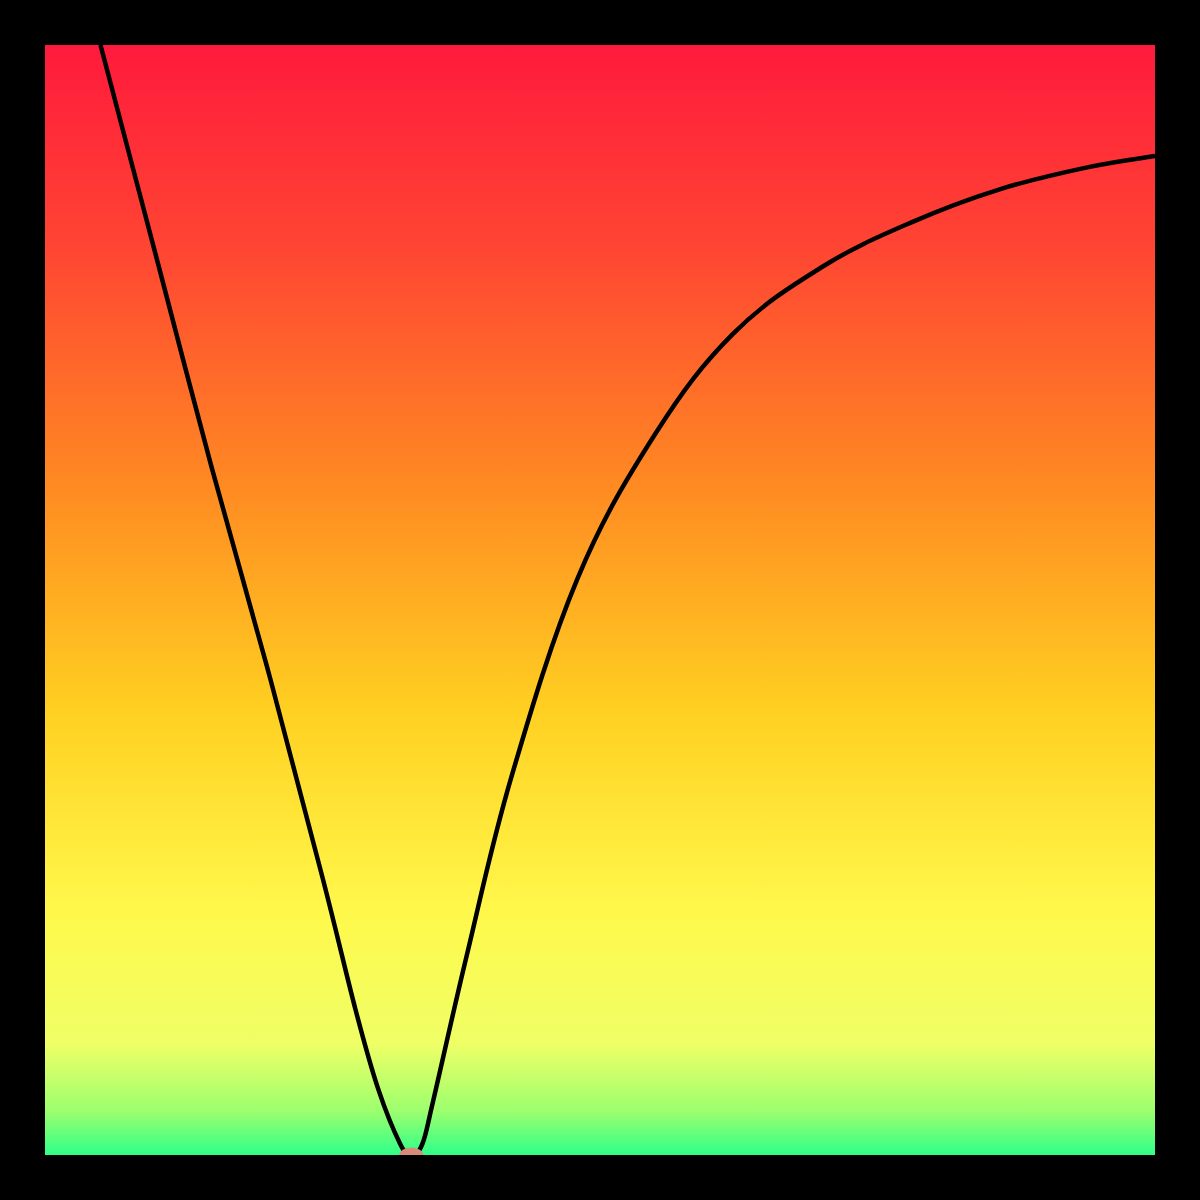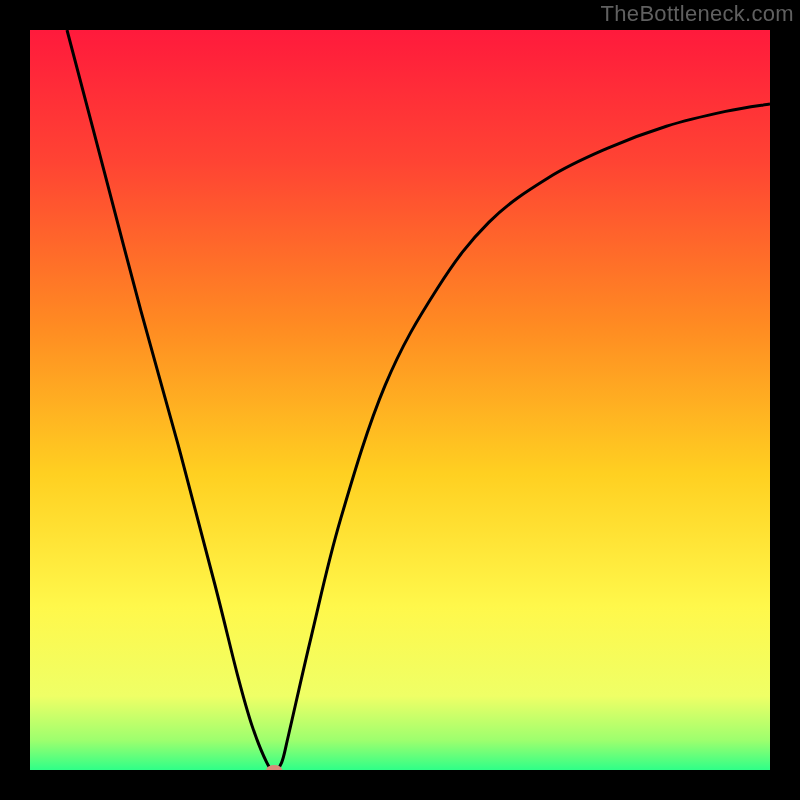--- a/index.html
+++ b/index.html
@@ -33,21 +33,20 @@
     left: 30px;
     width: 740px;
     height: 740px;
   }
   svg { display: block; }
 </style>
 </head>
 <body>
 
 <div class="frame">
-  <div class="attribution">TheBottleneck.com</div>
 
   <div class="plot">
     <svg id="chart-svg" width="740" height="740" viewBox="0 0 740 740">
       <defs>
         <linearGradient id="bg-grad" x1="0" y1="0" x2="0" y2="1">
             <stop offset="0%" stop-color="#ff1a3c"></stop>
             <stop offset="18%" stop-color="#ff4433"></stop>
             <stop offset="40%" stop-color="#ff8b22"></stop>
             <stop offset="60%" stop-color="#ffd021"></stop>
             <stop offset="78%" stop-color="#fff84b"></stop>

